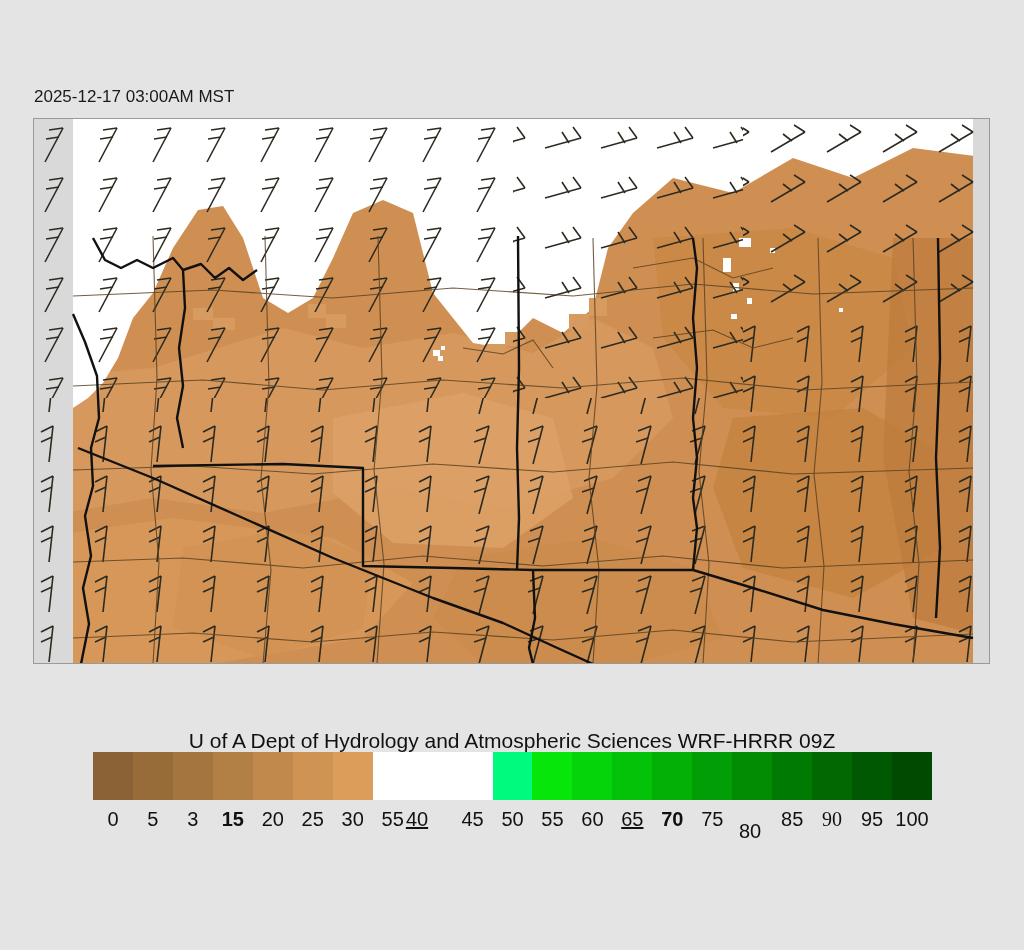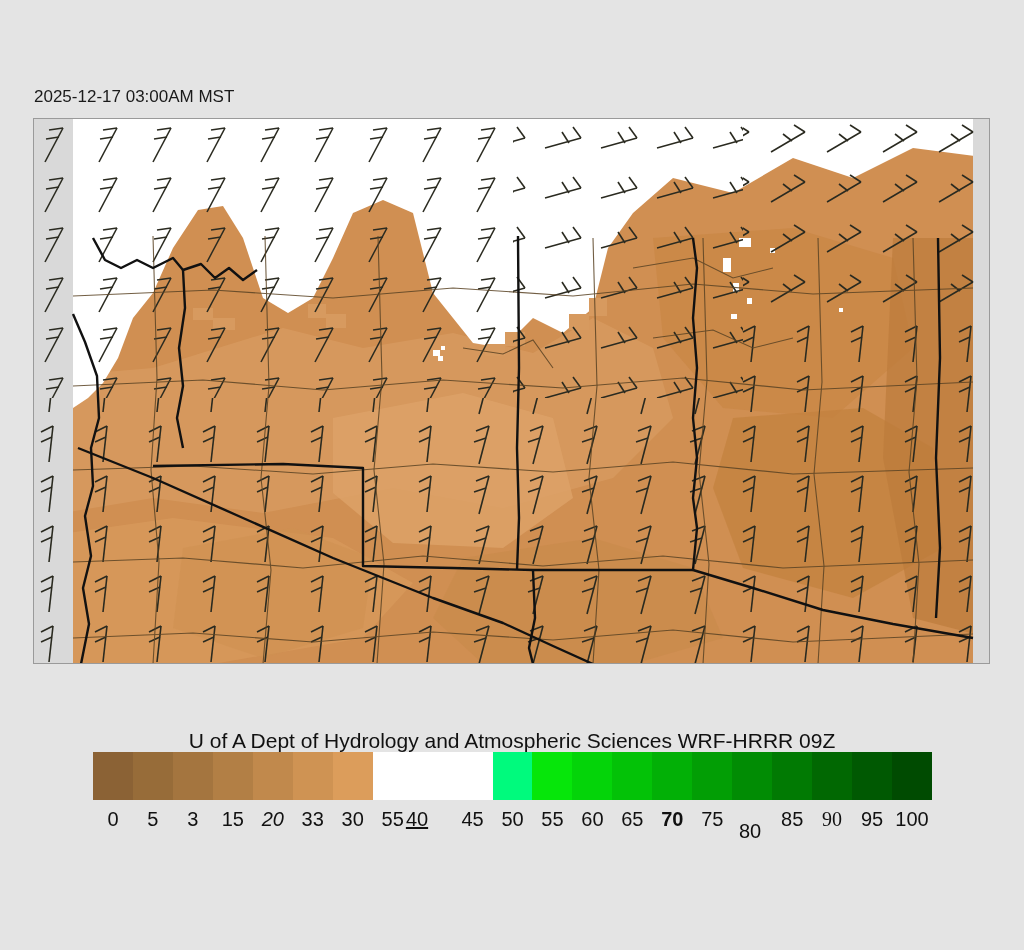--- a/index.html
+++ b/index.html
@@ -290,31 +290,31 @@
       <div class="cb-swatch" style="background: rgb(1, 122, 3);"></div>
       <div class="cb-swatch" style="background: rgb(1, 104, 2);"></div>
       <div class="cb-swatch" style="background: rgb(0, 89, 2);"></div>
       <div class="cb-swatch" style="background: rgb(0, 75, 1);"></div>
     </div>
 </div>
 <div id="colorbar-ticklabels">
     <div class="cb-tick" style="left: 19.9762px;">0</div>
     <div class="cb-tick" style="left: 59.9286px;">5</div>
     <div class="cb-tick" style="left: 99.881px;">3</div>
-    <div class="cb-tick" style="left: 139.833px;">15</div>
-    <div class="cb-tick" style="left: 179.786px; font-style: italic;">20</div>
-    <div class="cb-tick" style="left: 219.738px;">33</div>
+    <div class="cb-tick" style="left: 139.833px; font-weight: bold;">15</div>
+    <div class="cb-tick" style="left: 179.786px;">20</div>
+    <div class="cb-tick" style="left: 219.738px;">25</div>
     <div class="cb-tick" style="left: 259.69px;">30</div>
     <div class="cb-tick" style="left: 299.643px;">55</div>
     <div class="cb-tick" style="left: 324px; text-decoration: underline;">40</div>
     <div class="cb-tick" style="left: 379.548px;">45</div>
     <div class="cb-tick" style="left: 419.5px;">50</div>
     <div class="cb-tick" style="left: 459.452px;">55</div>
     <div class="cb-tick" style="left: 499.405px;">60</div>
-    <div class="cb-tick" style="left: 539.357px;">65</div>
+    <div class="cb-tick" style="left: 539.357px; text-decoration: underline;">65</div>
     <div class="cb-tick" style="left: 579.31px; font-weight: bold;">70</div>
     <div class="cb-tick" style="left: 619.262px;">75</div>
     <div class="cb-tick" style="left: 657px; margin-top: 12px;">80</div>
     <div class="cb-tick" style="left: 699.167px;">85</div>
     <div class="cb-tick" style="left: 739.119px; font-family: Liberation Serif, serif;">90</div>
     <div class="cb-tick" style="left: 779.071px;">95</div>
     <div class="cb-tick" style="left: 819.024px;">100</div>
   </div>
 
 </body></html>

